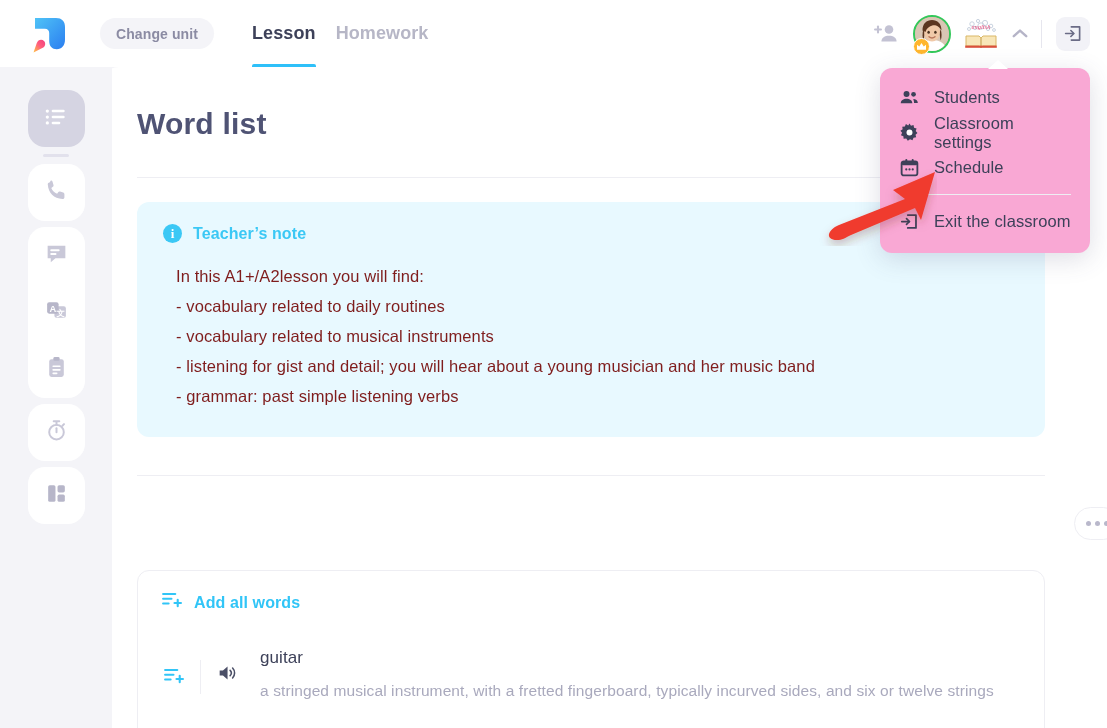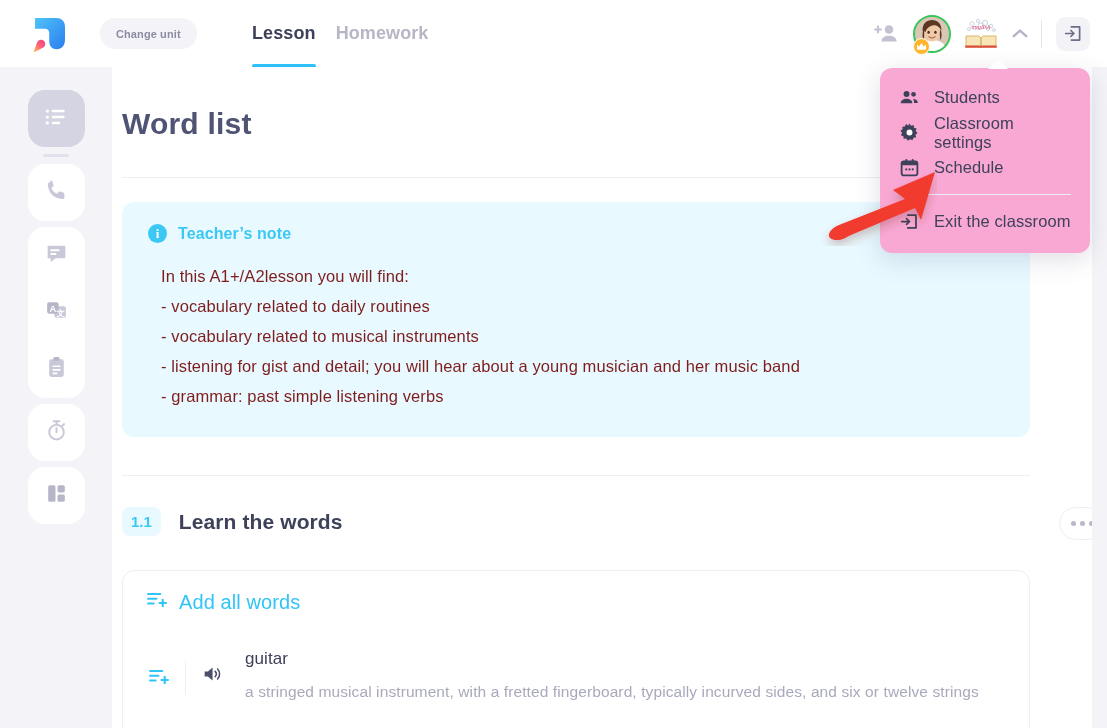--- a/index.html
+++ b/index.html
@@ -23,21 +23,21 @@
     position: absolute; left: 25px; top: 12px;
     width: 46px; height: 44px;
   }
   .change-unit {
     position: absolute; left: 100px; top: 18px;
     height: 31px;
     padding: 0 16px;
     border-radius: 16px;
     background: #f4f4f8;
     color: #8b8ba3;
-    font-size: 11px; font-weight: bold;
+    font-size: 14px; font-weight: bold;
     display: flex; align-items: center;
     cursor: pointer;
     letter-spacing: .1px;
   }
   .tabs { position: absolute; left: 252px; top: 0; height: 67px; display: flex; align-items: center; gap: 20px; }
   .tab {
     font-size: 18px; font-weight: bold;
     color: #b6b6c6; cursor: pointer;
     position: relative; height: 67px;
     display: flex; align-items: center;
@@ -105,21 +105,21 @@
   }
   .side-sep { height: 6px; }
   .side-divider {
     width: 26px; height: 3px; border-radius: 2px;
     background: #e2e1ec;
     margin: 7px auto;
   }
 
   
   .content {
-    position: absolute; left: 82px; top: 67px;
+    position: absolute; left: 97px; top: 67px;
     width: 1010px; height: 661px;
     background: #ffffff;
     border-top-left-radius: 22px;
     overflow: hidden;
   }
   .page-title {
     position: absolute; left: 40px; top: 40px;
     font-size: 30px; font-weight: bold; color: #4f5374;
     letter-spacing: .2px;
   }
@@ -176,22 +176,22 @@
 
   
   .words-card {
     position: absolute; left: 40px; top: 503px;
     width: 908px; height: 230px;
     border: 1px solid #eeeef3;
     border-radius: 12px;
     padding: 20px 24px;
   }
   .add-all {
-    display: flex; gap: 11px;
-    color: #31c5f7; font-size: 20px; font-weight: normal;
+    display: flex; align-items: center; gap: 11px;
+    color: #31c5f7; font-size: 16px; font-weight: bold;
     cursor: pointer; letter-spacing: .1px;
   }
   .word-row {
     display: flex; align-items: flex-start;
     margin-top: 34px;
   }
   .wr-add { width: 24px; display: flex; align-items: center; justify-content: center; padding-top: 19px; cursor: pointer;}
   .wr-div { width: 1px; height: 34px; background: #eeeef3; margin: 12px 15px 0 14px; }
   .wr-speak { padding-top: 14px; cursor: pointer; }
   .wr-text { margin-left: 22px; }
@@ -342,24 +342,20 @@
       <div class="note-line">In this A1+/A2lesson you will find:</div>
       <div class="note-line">- vocabulary related to daily routines</div>
       <div class="note-line">- vocabulary related to musical instruments</div>
       <div class="note-line">- listening for gist and detail; you will hear about a young musician and her music band</div>
       <div class="note-line">- grammar: past simple listening verbs</div>
     </div>
   </div>
 
   <div class="rule2"></div>
 
-  <div class="section-head">
-    <span class="sec-num">1.1</span>
-    <span class="sec-title">Learn the words</span>
-  </div>
   <div class="dots-btn">
     <span class="dot"></span>
     <span class="dot"></span>
     <span class="dot"></span>
   </div>
 
   <div class="words-card">
     <div class="add-all">
       <span>
         <svg width="21" height="19" viewBox="0 0 22 20">

